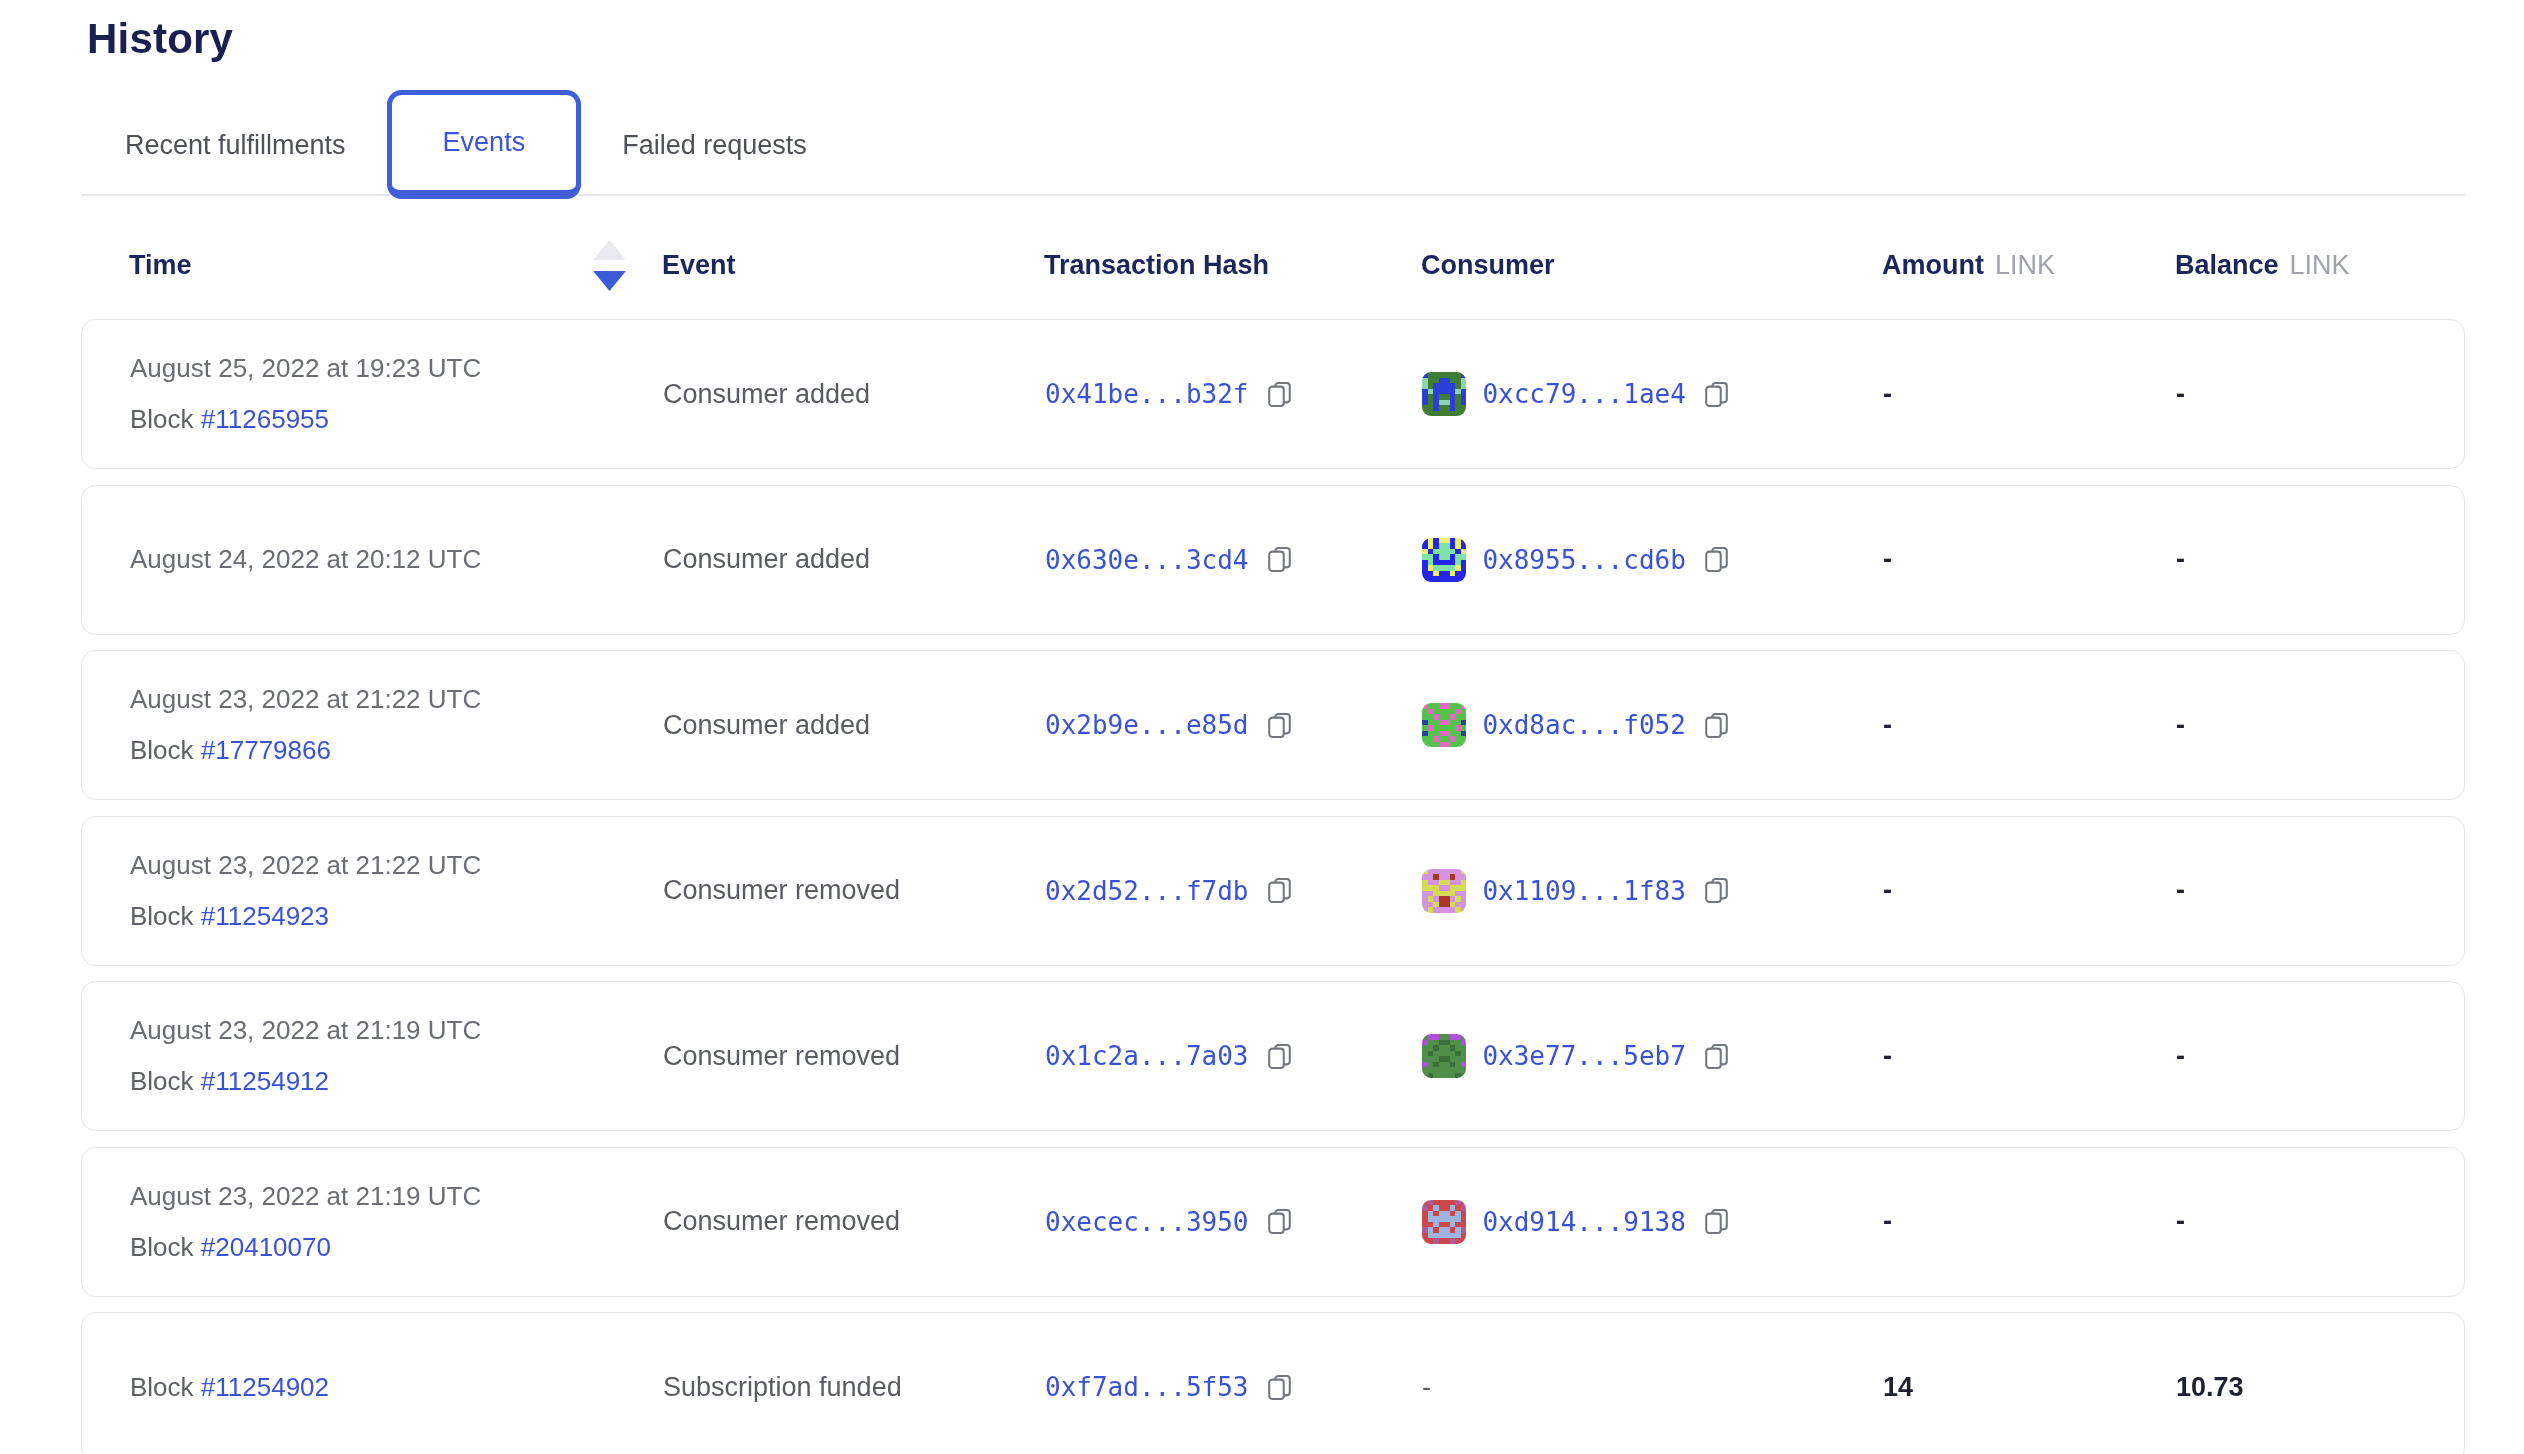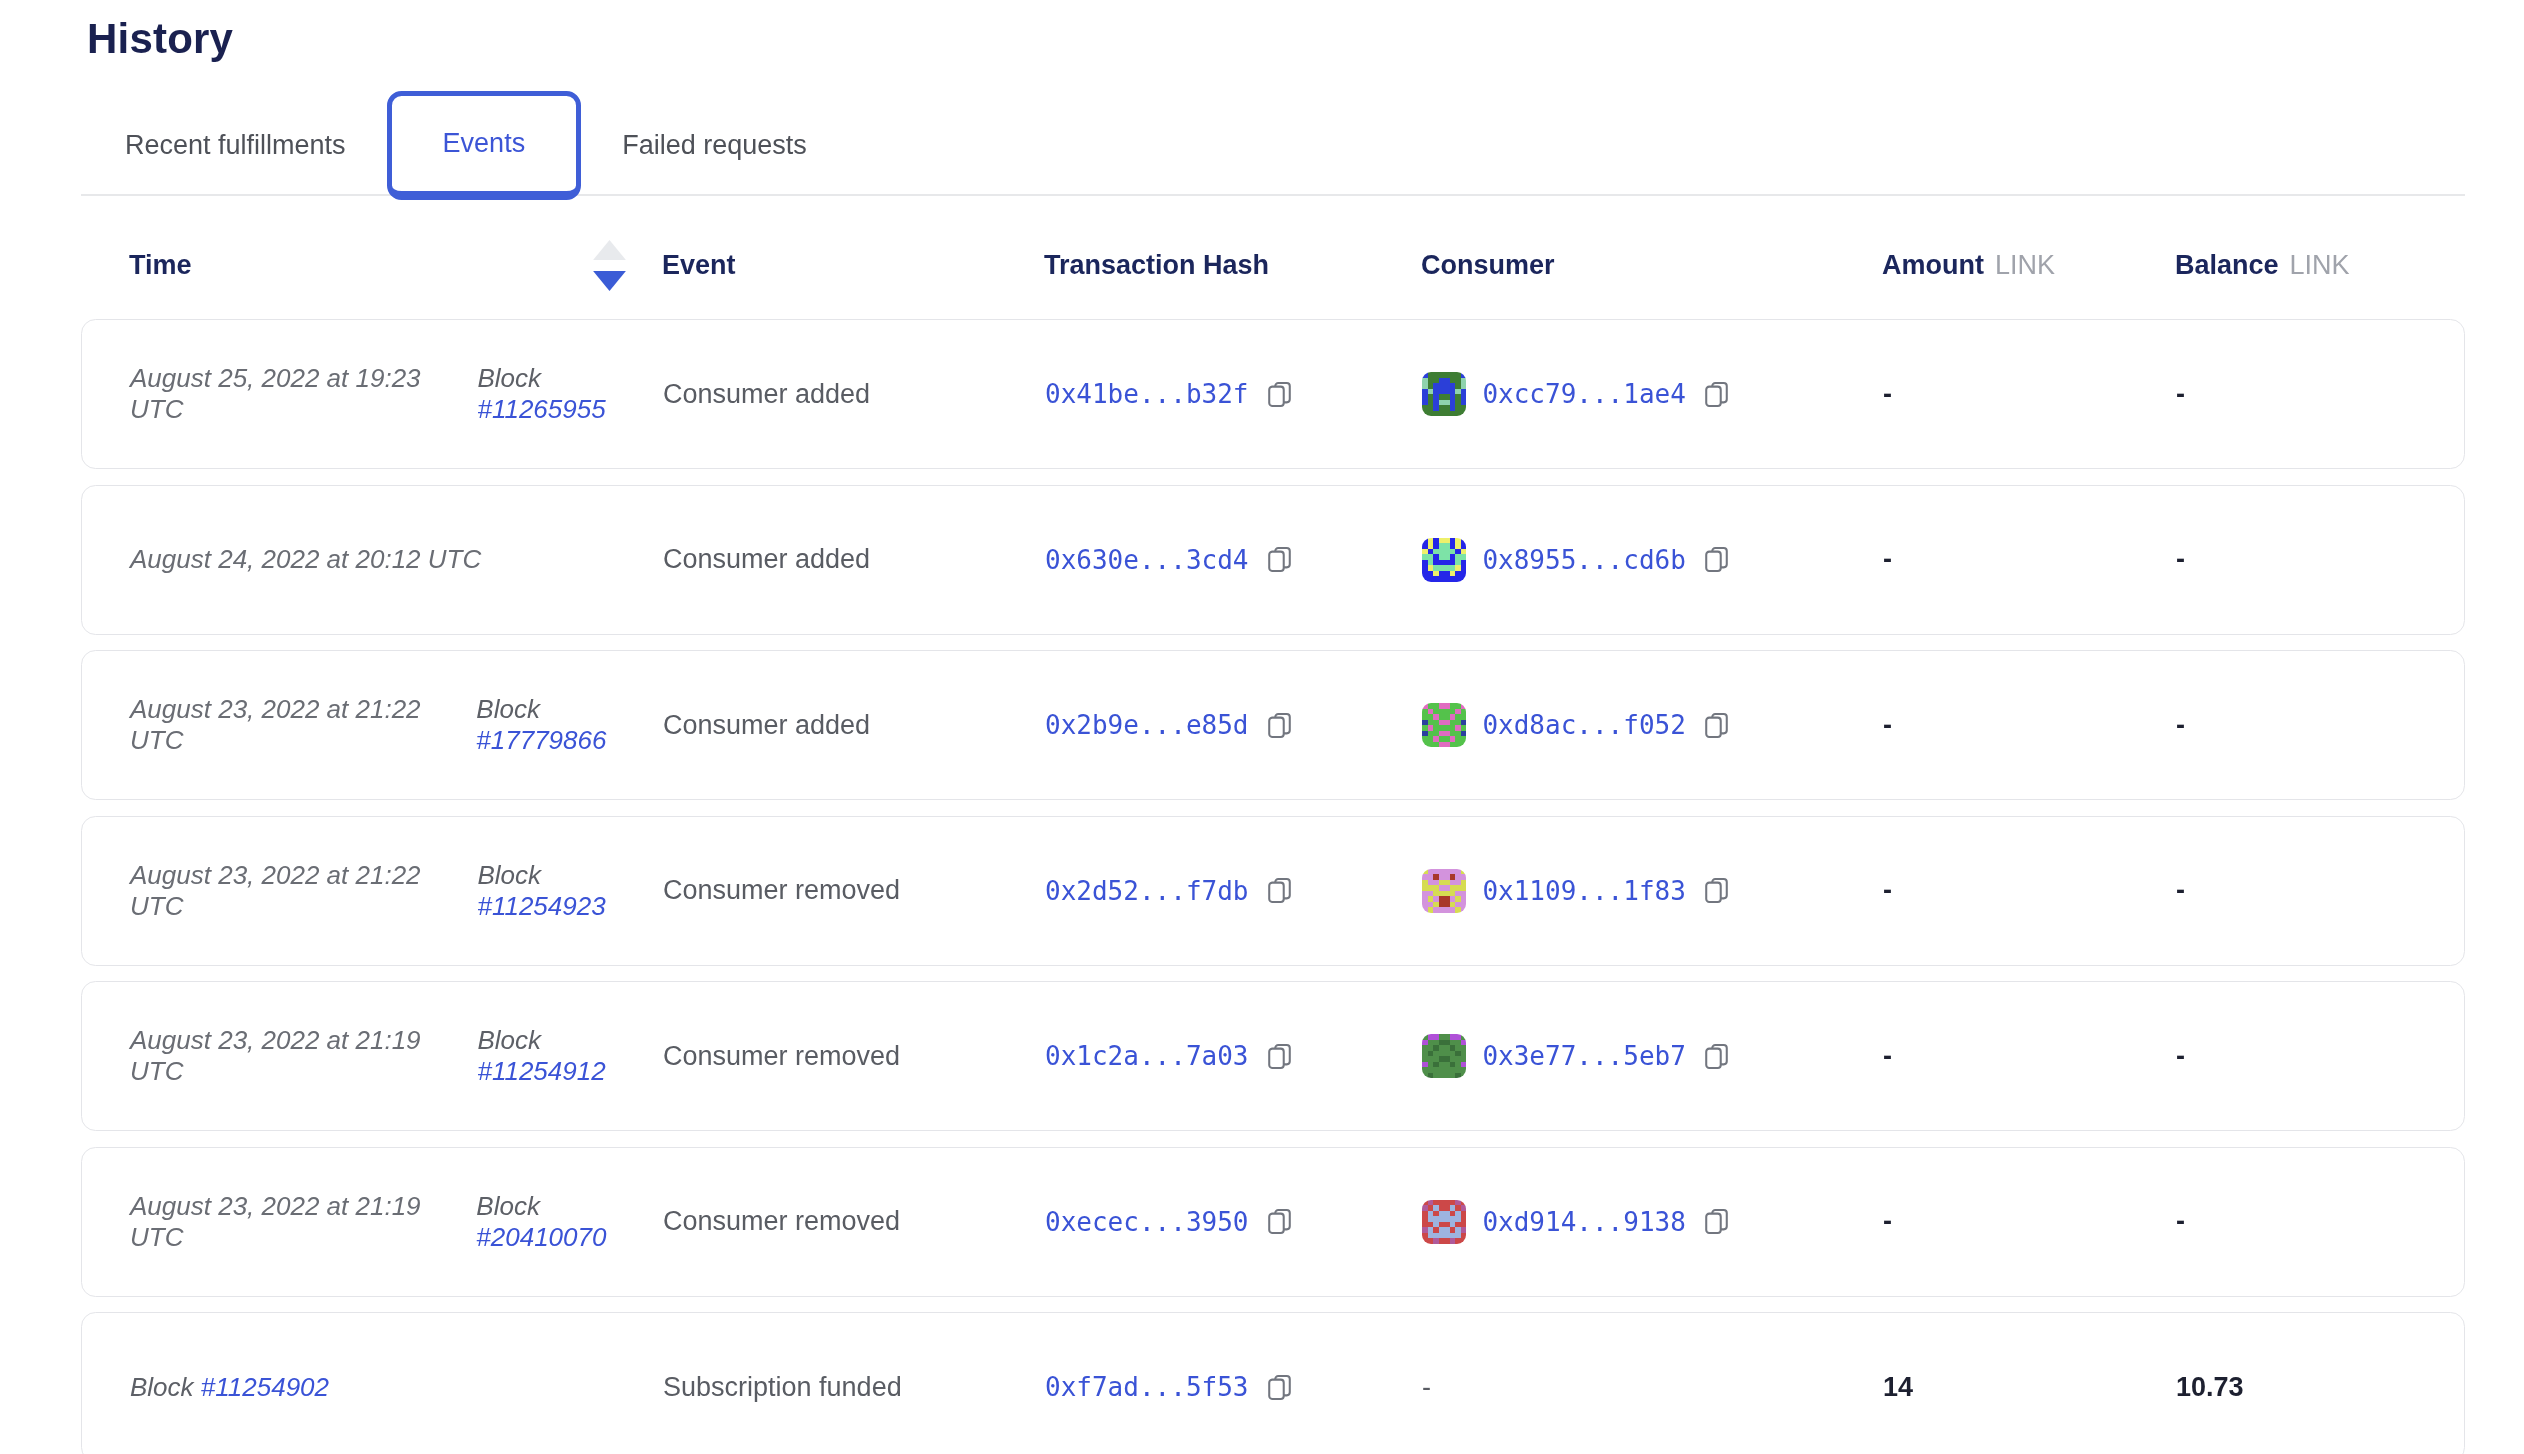--- a/index.html
+++ b/index.html
@@ -5,21 +5,21 @@
   * { margin:0; padding:0; box-sizing:border-box; }
   html,body { width:2525px; height:1454px; overflow:hidden; background:#ffffff;
               font-family:"Liberation Sans", sans-serif; }
   .page { position:relative; width:2525px; height:1454px; background:#fff; }
 
   
   .title { position:absolute; left:87px; top:12.7px; font-size:42px; line-height:51px;
            font-weight:700; color:#1a2150; letter-spacing:0.2px; }
 
   .tabbar { position:absolute; left:125px; top:90px; height:111px; display:flex;
-            align-items:center; z-index:2; }
+            z-index:2; }
   .tab { background:none; border:none; font-family:inherit; font-size:27px;
          color:#4e5158; cursor:pointer; padding:0; }
   .tab.is-active-box { height:109px; padding:0 51px; margin:0 41px;
          border:5.5px solid #3f5ed7; border-bottom-width:9px; border-radius:14.5px;
          background:#fff; color:#3c55d6; font-weight:500; display:flex; align-items:center; }
   .tab-rule { position:absolute; left:81px; width:2384px; top:194px; height:1.8px;
               background:#e7e8ea; z-index:1; }
 
   
   .thead, .card { padding-left:48px; display:grid; align-items:center;
@@ -27,21 +27,21 @@
 
   .thead { position:absolute; left:81px; width:2384px; top:225px; height:80px; }
   .th { font-size:27px; font-weight:700; color:#1b265c; display:flex; align-items:center; }
   .th .unit { font-weight:400; color:#a0a3ab; margin-left:11px; }
   .sort { margin-left:auto; margin-right:36px; display:block; }
 
   .rows { position:absolute; left:81px; width:2384px; top:319px;
           display:flex; flex-direction:column; gap:15.5px; }
   .card { height:150px; border:1.8px solid #e4e5e9; border-radius:14.5px; background:#fff; }
 
-  .time-cell { display:flex; flex-direction:row; gap:20px;font-style:italic; }
+  .time-cell { display:flex; flex-direction:column; gap:20px; }
   .time-text { font-size:26px; color:#6a6d74; }
   .block-line { font-size:26px; color:#5d6067; }
   .link { color:#3a53d6; text-decoration:none; cursor:pointer; }
   .mono { font-family:"DejaVu Sans Mono", monospace; font-size:26px; }
   .event-text { font-size:27px; color:#595c63; }
 
   .hash-cell, .consumer-wrap { display:flex; align-items:center; gap:16.4px; }
   .copy-btn { background:none; border:none; cursor:pointer; padding:0; line-height:0; }
 
   .avatar { width:44px; height:44px; border-radius:9px; overflow:hidden;

